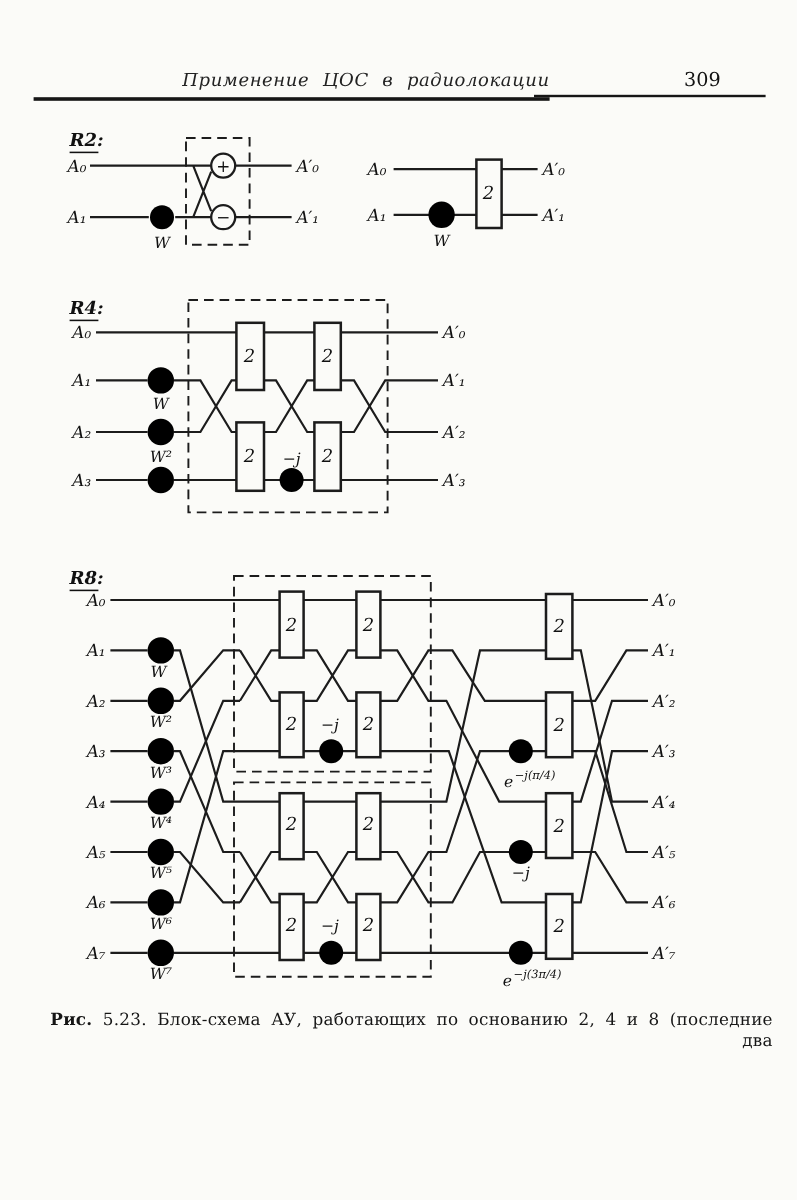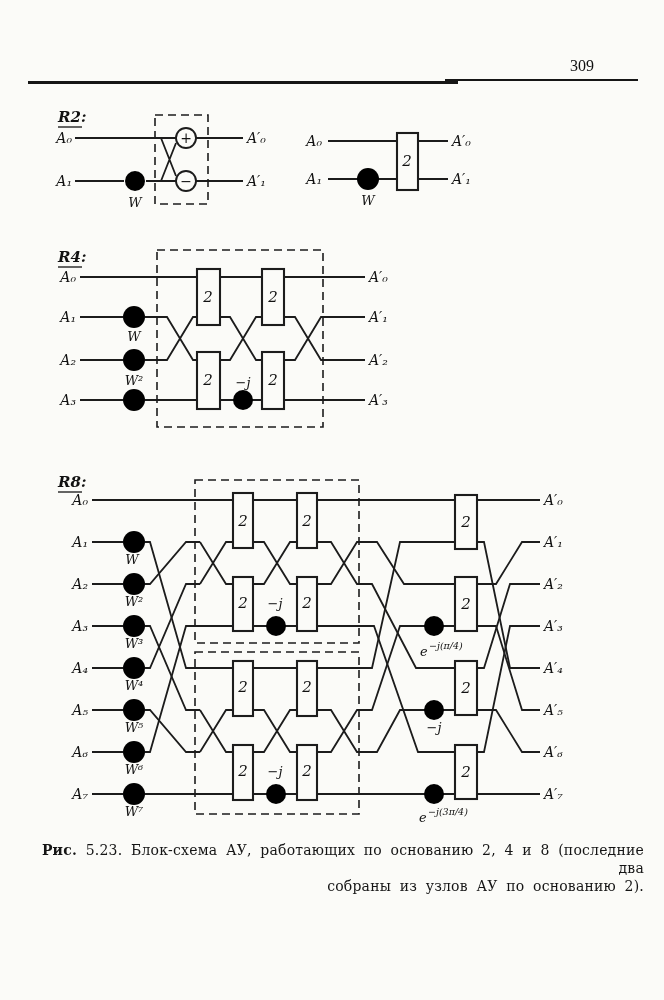--- a/index.html
+++ b/index.html
@@ -1,20 +1,20 @@
 <!DOCTYPE html>
 <html><head>
 <meta charset="utf-8">
 <style>
   html,body{margin:0;padding:0;}
   #page{position:relative;width:664px;height:1000px;background:#fbfbf8;overflow:hidden;
         font-family:"DejaVu Serif", serif;color:#1c1c1c;}
   .hdr-title{position:absolute;top:58px;left:120px;width:370px;text-align:center;
         font-style:italic;font-size:15px;letter-spacing:0.5px;word-spacing:6px;color:#222;}
-  .hdr-page{position:absolute;top:57px;left:570px;width:50px;font-size:16px;color:#111;font-family:Liberation Serif, serif;}
+  .hdr-page{position:absolute;top:57px;left:570px;width:50px;font-size:16px;color:#111;}
   .rule-a{position:absolute;top:81px;left:28px;width:430px;height:3px;background:#161616;}
   .rule-b{position:absolute;top:79px;left:445px;width:193px;height:2px;background:#161616;}
   .caption{position:absolute;top:841px;left:20px;width:624px;text-align:right;
         font-size:14px;line-height:18px;letter-spacing:0.2px;word-spacing:4px;color:#151515;}
   .caption .b{font-weight:bold;}
   svg{position:absolute;top:0;left:0;}
   .wire{stroke:#1c1c1c;stroke-width:1.8;fill:none;}
   .dashed{stroke:#1c1c1c;stroke-width:1.6;fill:none;stroke-dasharray:8 5;}
   .box{stroke:#1c1c1c;stroke-width:2.1;fill:#fbfbf8;}
   .addsub{stroke:#1c1c1c;stroke-width:1.9;fill:#fbfbf8;}
@@ -26,20 +26,21 @@
   .sign{font-size:14px;text-anchor:middle;}
   .twe{font-size:13px;font-style:italic;}
   .twexp{font-size:9.5px;font-style:italic;}
   .ul{stroke:#111;stroke-width:1.3;}
 </style>
 </head>
 <body>
 
 <div id="page">
 
+  <div class="hdr-title">Применение ЦОС в радиолокации</div>
   <div class="hdr-page">309</div>
   <div class="rule-a"></div>
   <div class="rule-b"></div>
 
   <svg width="664" height="1000" viewBox="0 0 664 1000">
     <defs>
       <g id="m11">
         <circle r="11"></circle>
         <line x1="-7.8" y1="-7.8" x2="7.8" y2="7.8"></line>
         <line x1="-7.8" y1="7.8" x2="7.8" y2="-7.8"></line>
@@ -241,16 +242,15 @@
       <text class="lab" x="544" y="715">A′₅</text>
       <text class="lab" x="544" y="757">A′₆</text>
       <text class="lab" x="544" y="799">A′₇</text>
     </g>
   </svg>
 
   <div class="caption">
     <span class="b">Рис.</span>
     <span>5.23.</span>
     <span>Блок-схема АУ, работающих по основанию 2, 4 и 8 (последние два</span><br>
-    <span>собраны из узлов АУ по основанию 2).</span>
   </div>
 
 </div>
 
 </body></html>

